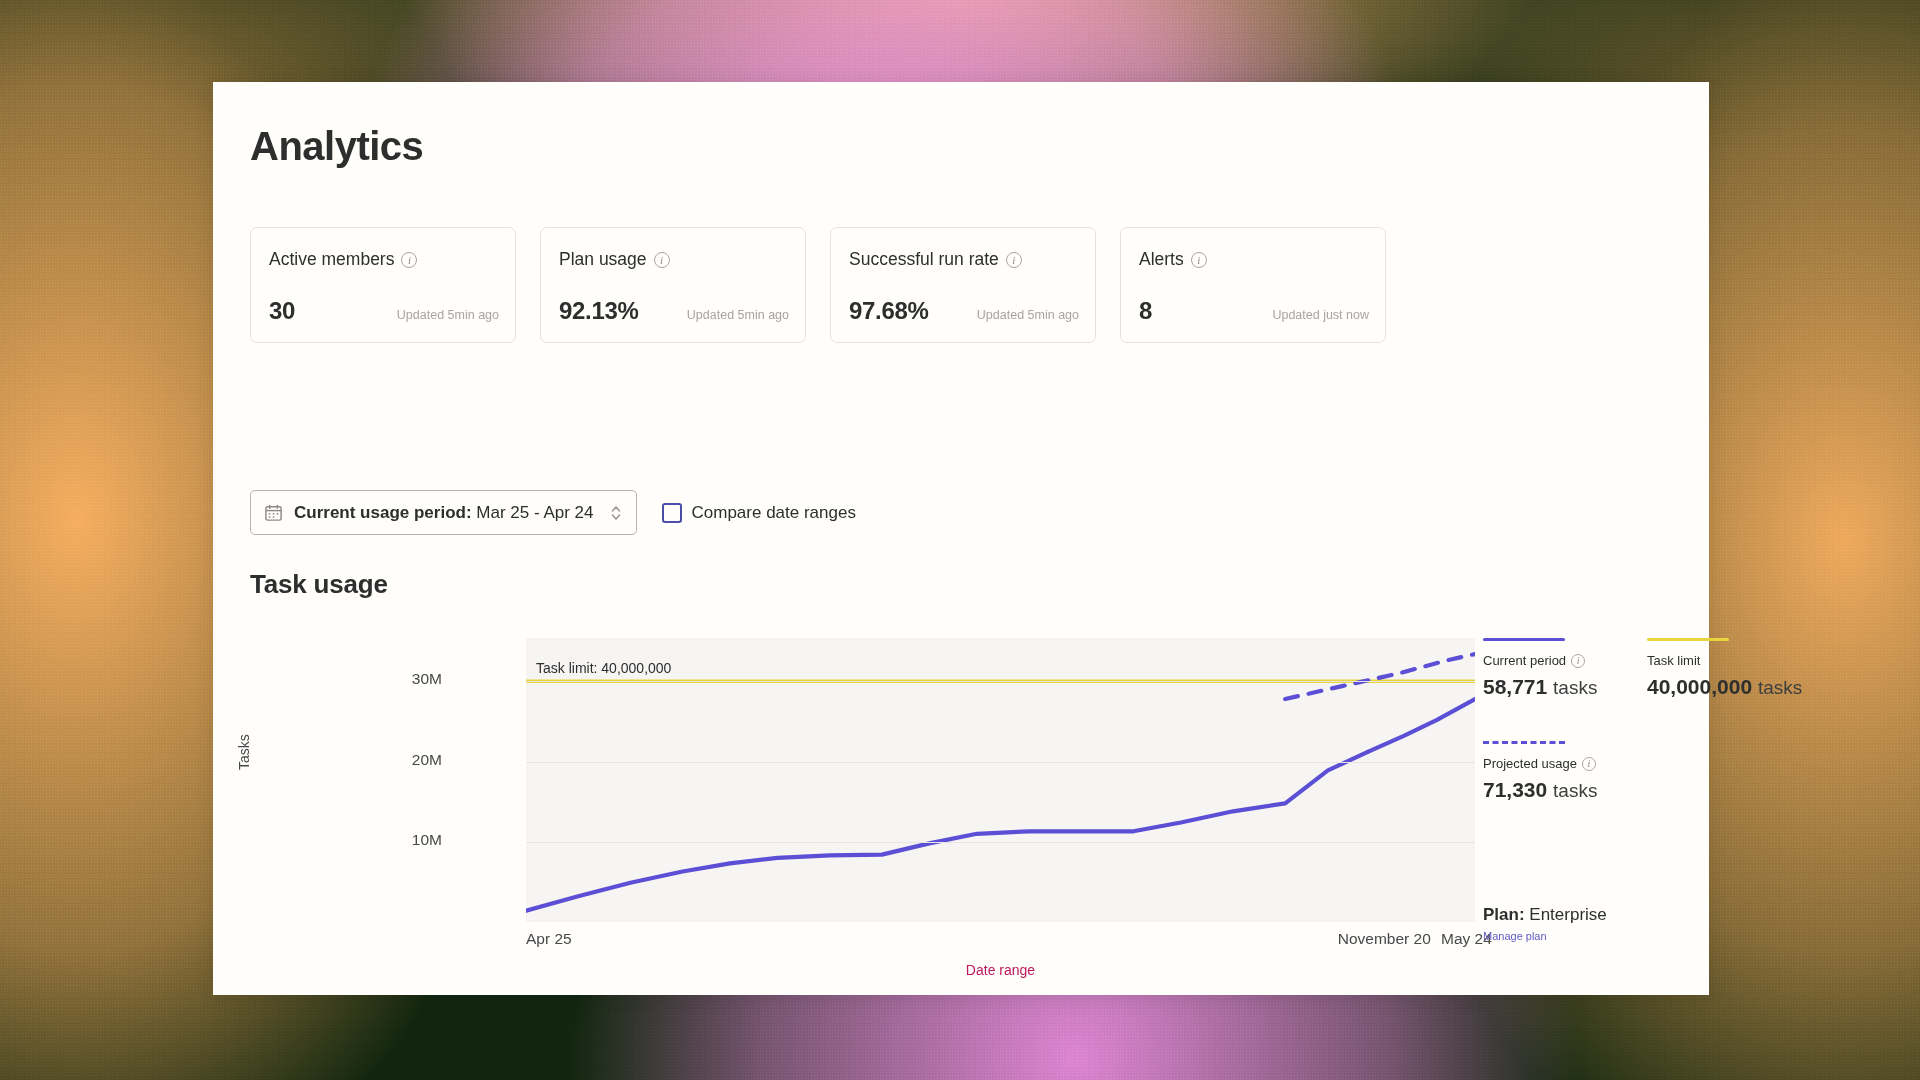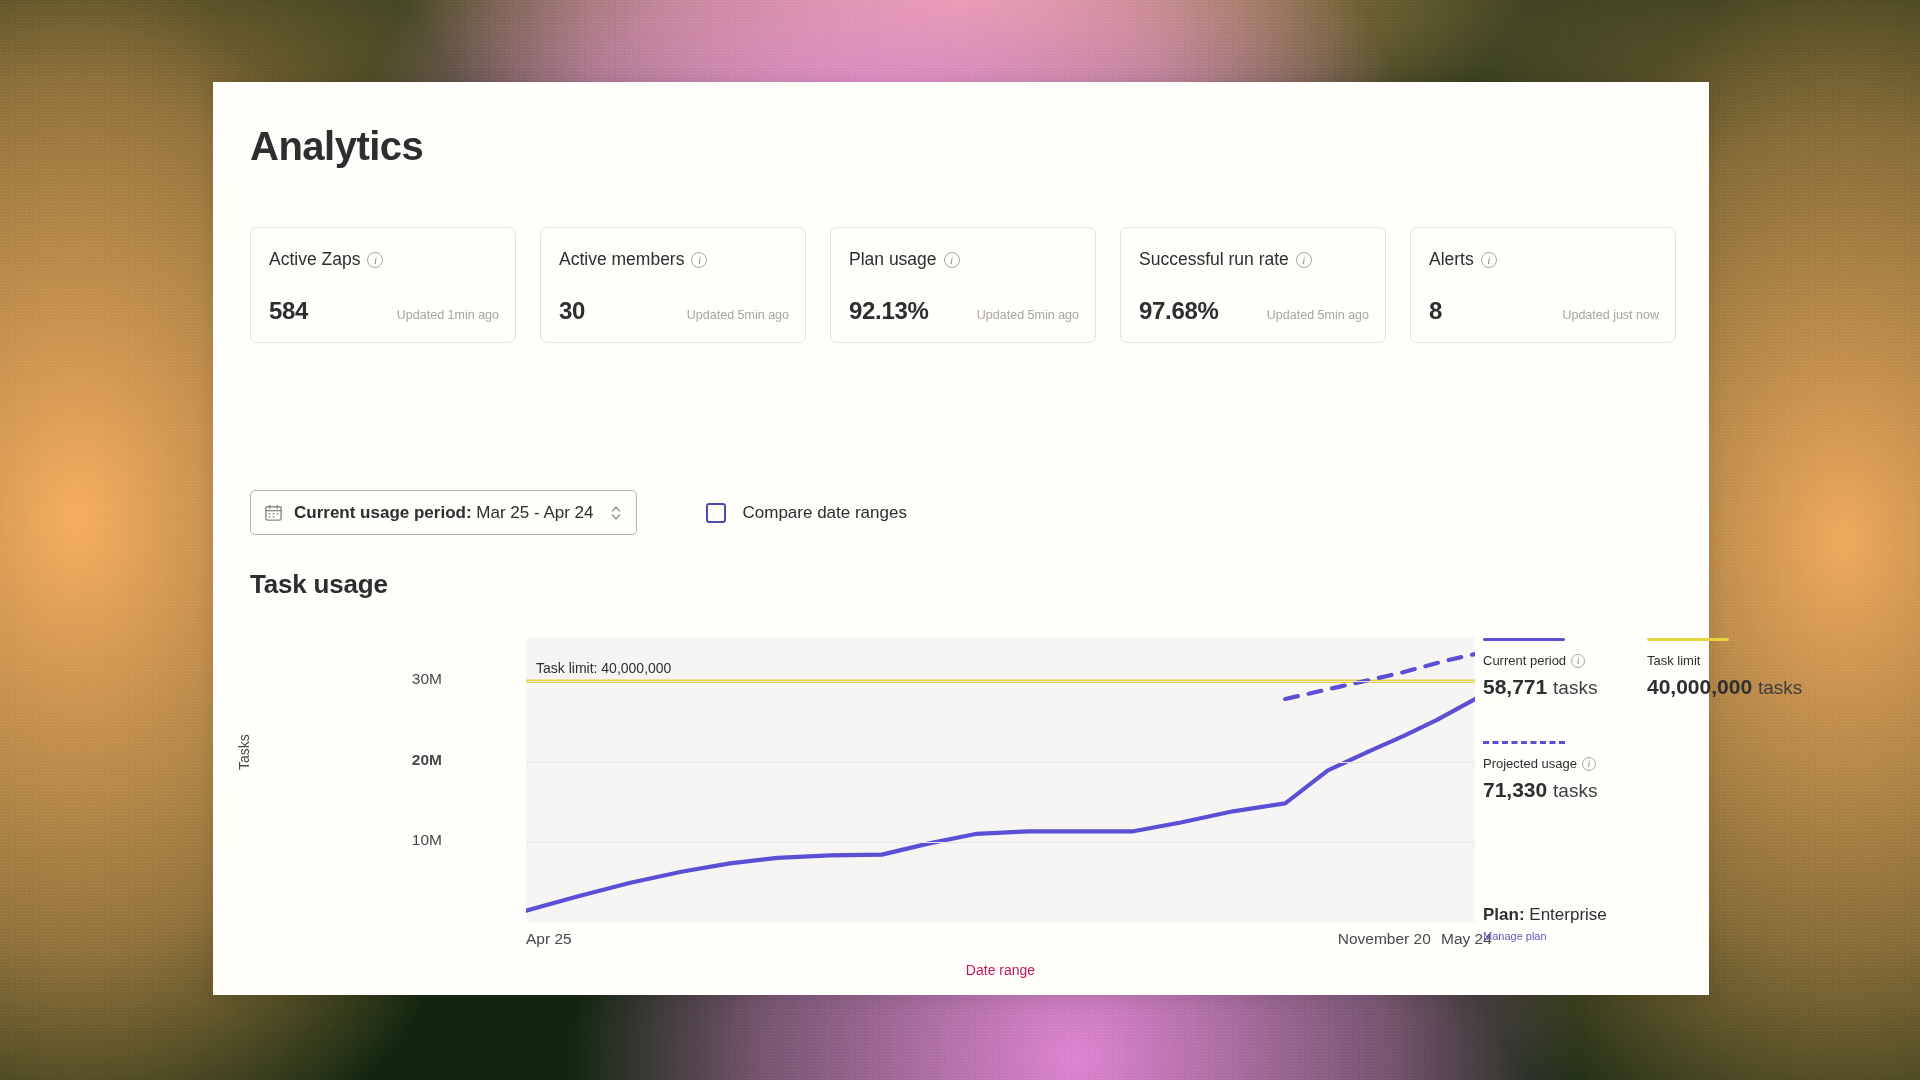--- a/index.html
+++ b/index.html
@@ -140,23 +140,22 @@
     cursor: pointer;
   }
   .cal-icon { width: 19px; height: 19px; flex: none; }
   #date-text { font-size: 17px; color: #2d2e2e; white-space: nowrap; }
   #date-text b { font-weight: 700; }
   .stepper { width: 14px; height: 22px; flex: none; margin-left: 4px; }
 
   #compare-wrap {
     display: flex;
     align-items: center;
-    gap: 17px;
+    gap: 10px;
     cursor: pointer;
-    margin-left: 44px;
   }
   #compare-box {
     width: 20px; height: 20px;
     border: 2px solid #4b4ea8;
     border-radius: 3px;
     background: #fffefb;
     flex: none;
   }
   #compare-label { font-size: 17px; color: #2d2e2e; white-space: nowrap; }
 
@@ -290,30 +289,20 @@
 
 <div id="backdrop">
   <div id="grain"></div>
 
   <div id="app-card">
 
     <h1 class="page-title">Analytics</h1>
 
     <div id="stat-row">
 
-      <div class="stat-card">
-        <div class="stat-head">
-          <span>Active Zaps</span>
-          <span class="info-ico"></span>
-        </div>
-        <div class="stat-body">
-          <span class="stat-value">584</span>
-          <span class="stat-updated">Updated 1min ago</span>
-        </div>
-      </div>
 
       <div class="stat-card">
         <div class="stat-head">
           <span>Active members</span>
           <span class="info-ico"></span>
         </div>
         <div class="stat-body">
           <span class="stat-value">30</span>
           <span class="stat-updated">Updated 5min ago</span>
         </div>
@@ -382,21 +371,21 @@
     </div>
 
     <h2 class="section-title">Task usage</h2>
 
     <div id="chart-region">
 
       <div id="yaxis-title">Tasks</div>
 
       <div id="ytick-holder">
           <div class="y-tick" style="top: 192.774px;">10M</div>
-          <div class="y-tick" style="top: 112.548px; font-weight: bold;">20M</div>
+          <div class="y-tick" style="top: 112.548px;">20M</div>
           <div class="y-tick" style="top: 32.322px;">30M</div>
         </div>
 
       <div id="plot">
         <svg id="plot-svg" width="949" height="284" viewBox="0 0 949 284" style="position:absolute;left:0;top:0;">
             <line x1="0" x2="949" y1="43.32203389830511" y2="43.32203389830511" stroke="#e8d43c" stroke-width="3.5"></line>
             <polyline points="0.0,272.8 52.2,258.3 104.4,244.7 156.6,233.5 204.0,225.4 251.5,219.8 303.7,217.4 355.9,216.6 403.3,205.4 450.8,195.8 503.0,193.3 555.2,193.3 607.4,193.3 654.8,184.5 707.0,173.3 759.2,165.3 801.9,132.4 841.8,113.9" fill="none" stroke="#5b4fd6" stroke-width="4.2" stroke-linecap="round" stroke-linejoin="round"></polyline>
             <polyline points="841.8,113.9 877.8,97.9 911.0,81.8 949.0,61.0" fill="none" stroke="#5b4fd6" stroke-width="4.2" stroke-linecap="round" stroke-linejoin="round"></polyline>
             <polyline points="759.2,61.0 816.1,48.1 873.1,35.3 920.5,22.5 949.0,16.0" fill="none" stroke="#5b4fd6" stroke-width="4.2" stroke-linecap="round" stroke-linejoin="round" stroke-dasharray="13 11"></polyline>
           </svg>

